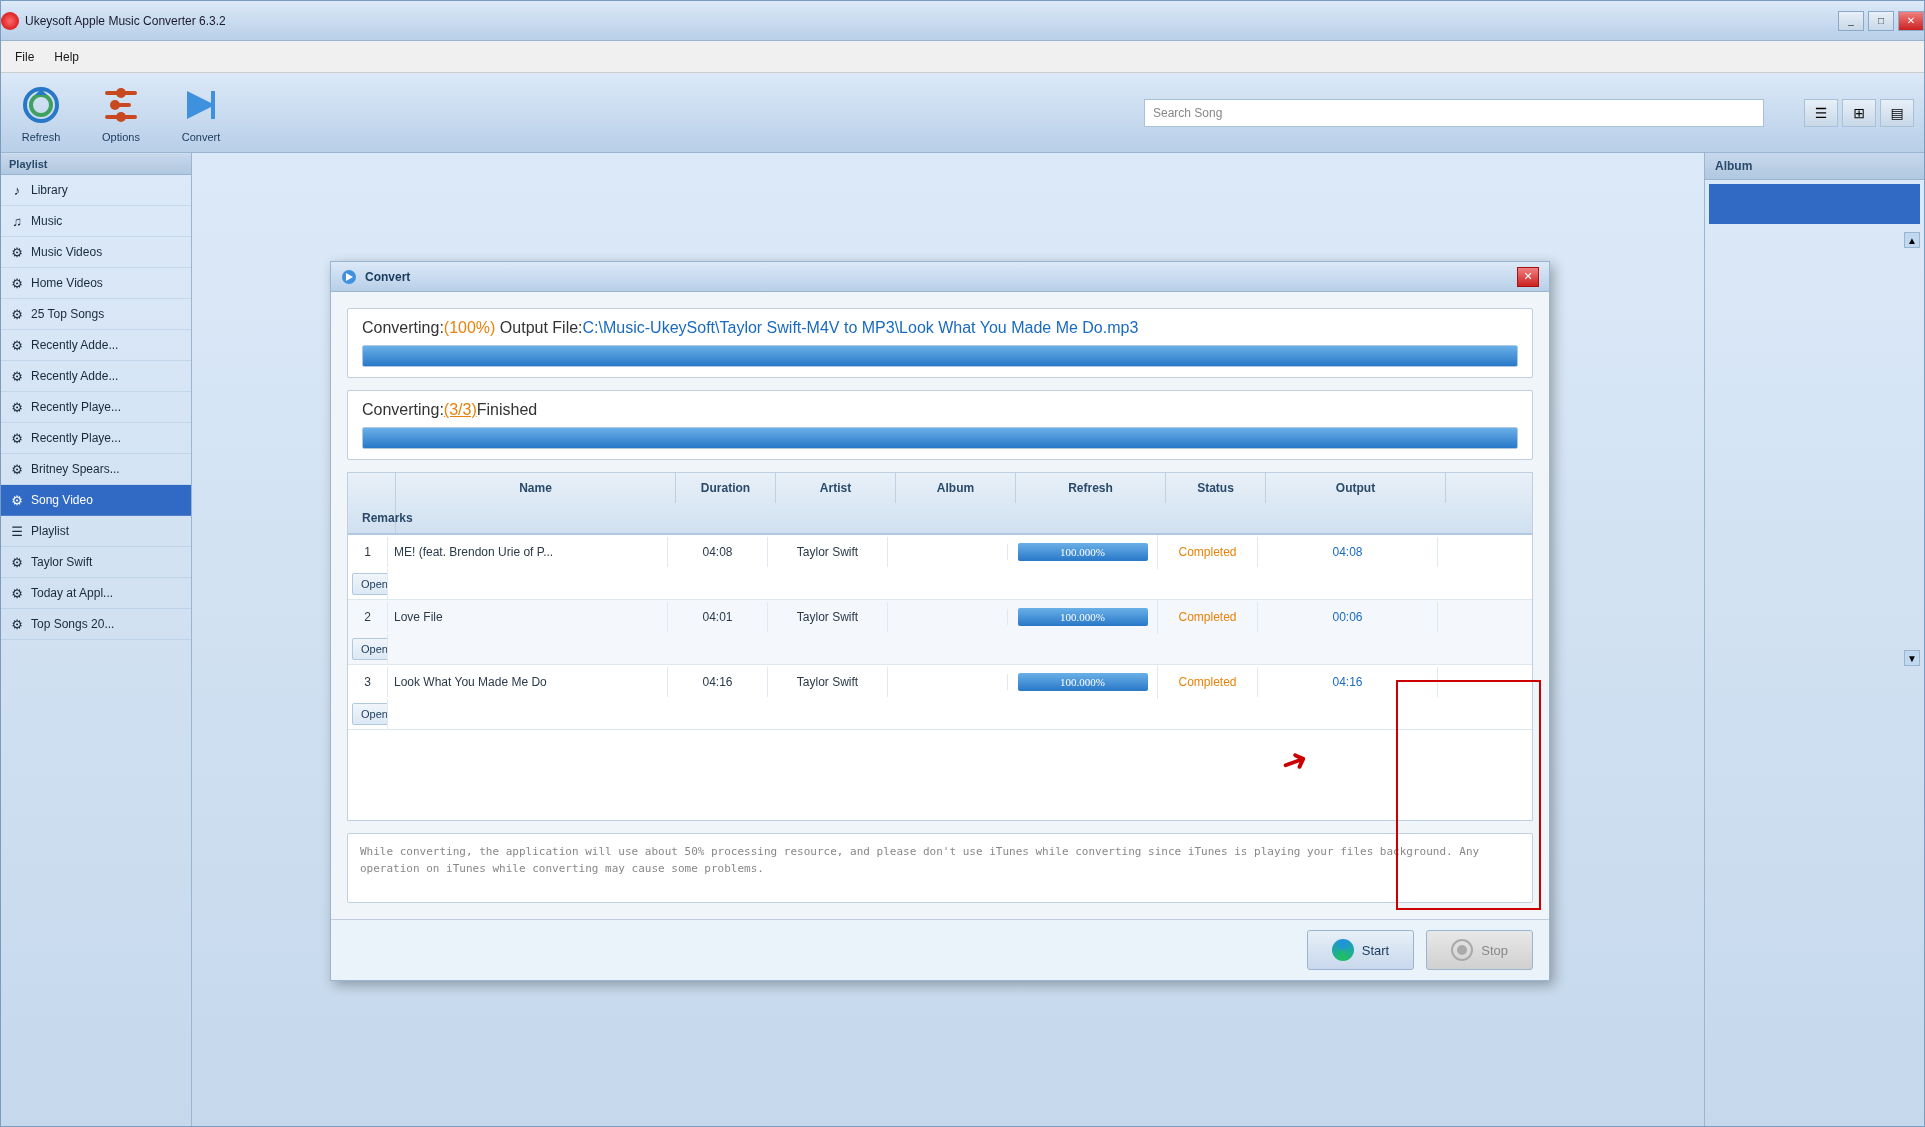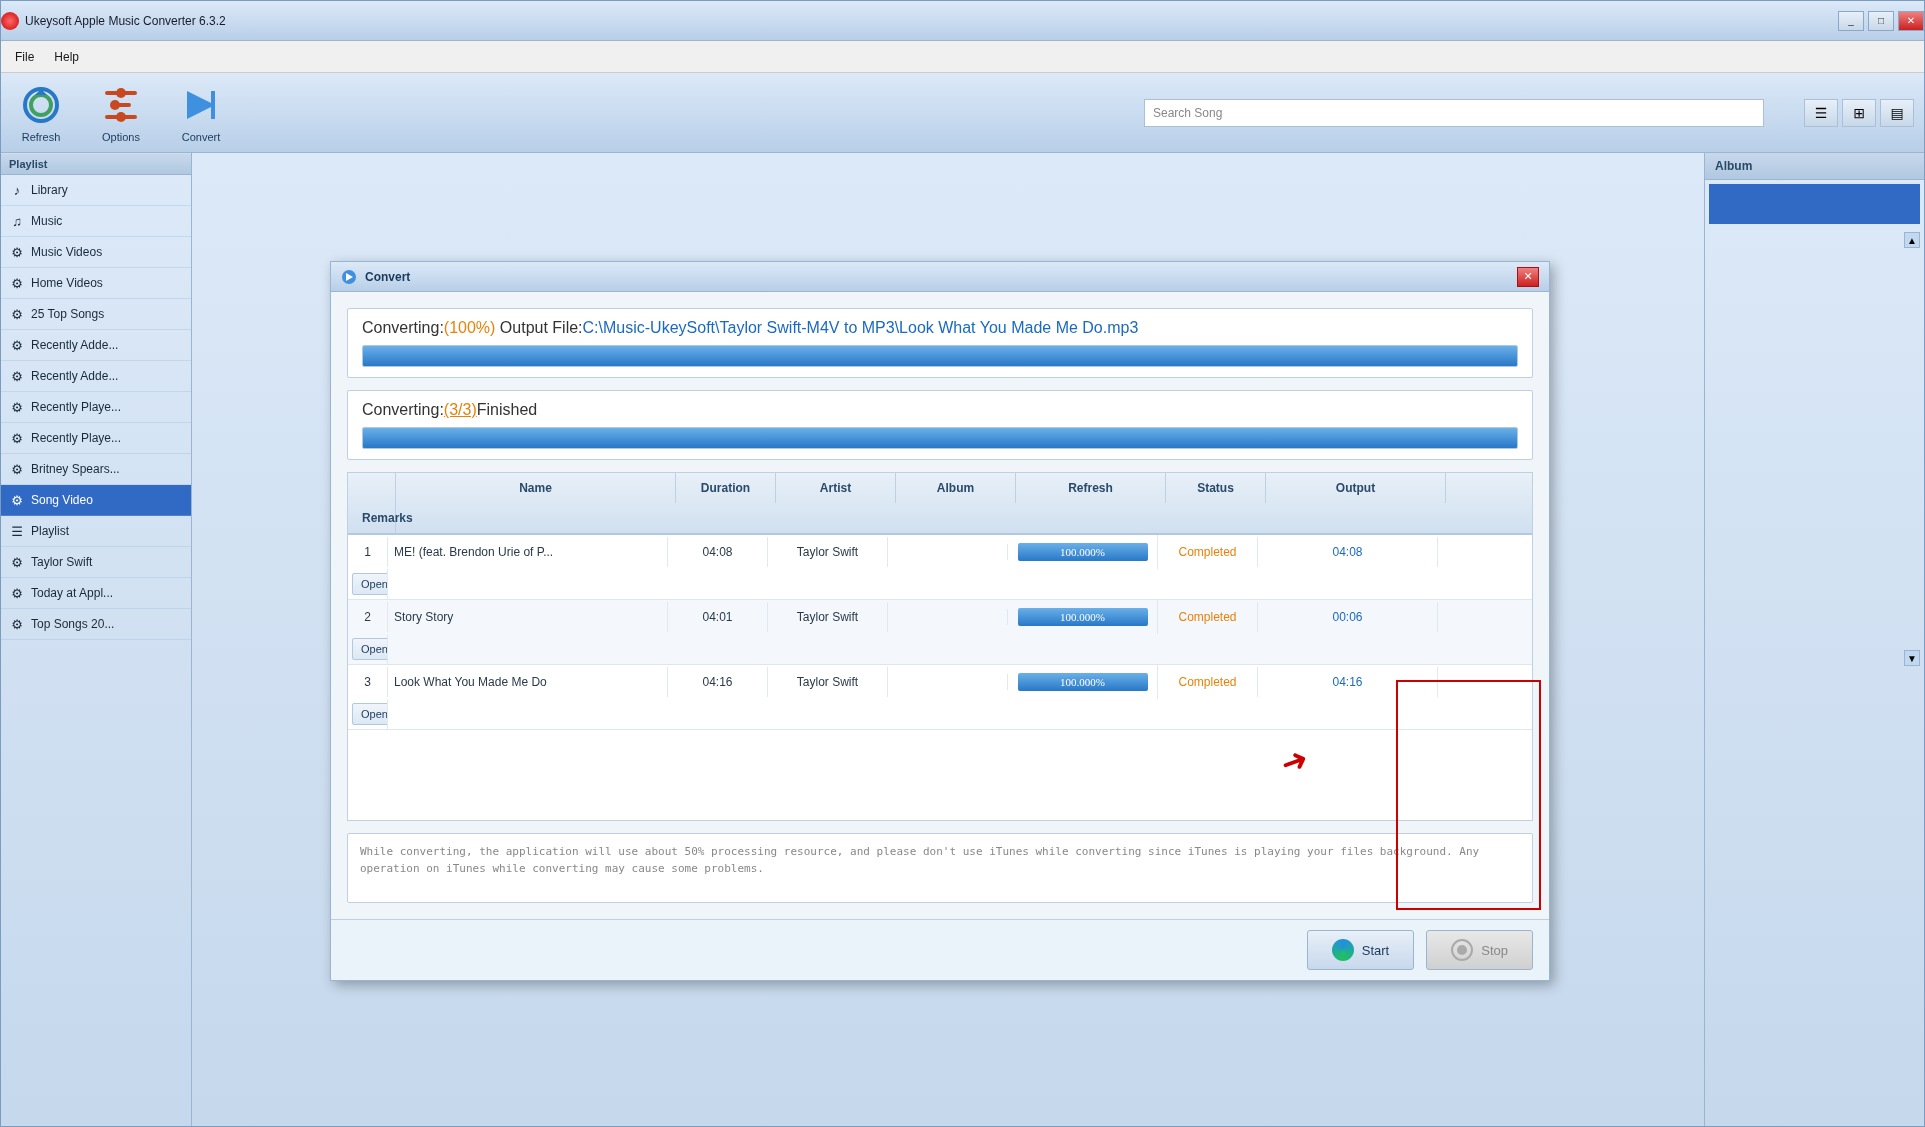--- a/index.html
+++ b/index.html
@@ -734,21 +734,21 @@
                   </div>
                   <div class="td status-completed">Completed</div>
                   <div class="td output-time">04:08</div>
                   <div class="td remarks-cell">
                     <button class="open-output-btn">Open Output File</button>
                   </div>
                 </div>
 
                 <div class="table-row">
                   <div class="td">2</div>
-                  <div class="td" style="text-align:left;">Story Story</div>
+                  <div class="td" style="text-align:left;">Love File</div>
                   <div class="td">04:01</div>
                   <div class="td">Taylor Swift</div>
                   <div class="td"></div>
                   <div class="td">
                     <span class="progress-cell-bar">100.000%</span>
                   </div>
                   <div class="td status-completed">Completed</div>
                   <div class="td output-time">00:06</div>
                   <div class="td remarks-cell">
                     <button class="open-output-btn">Open Output File</button>

